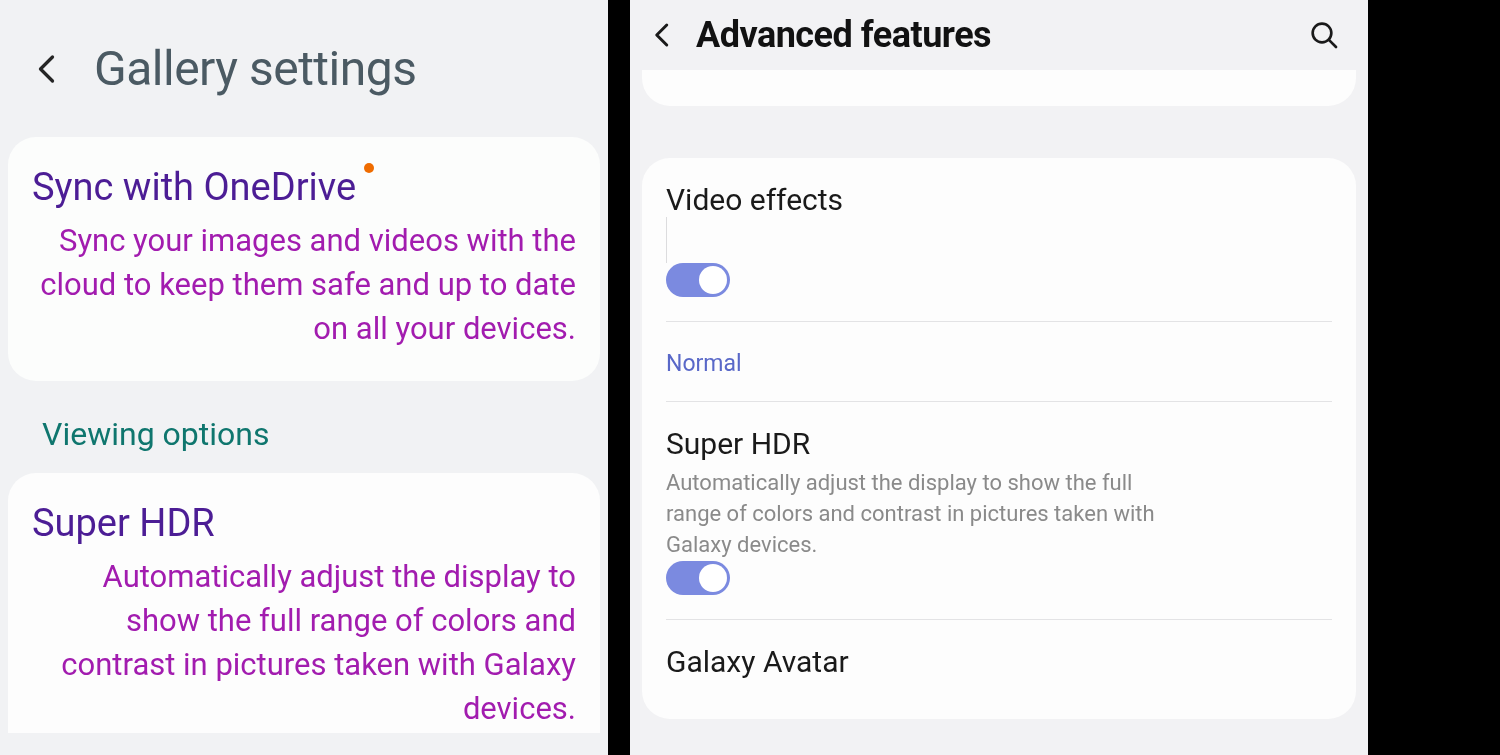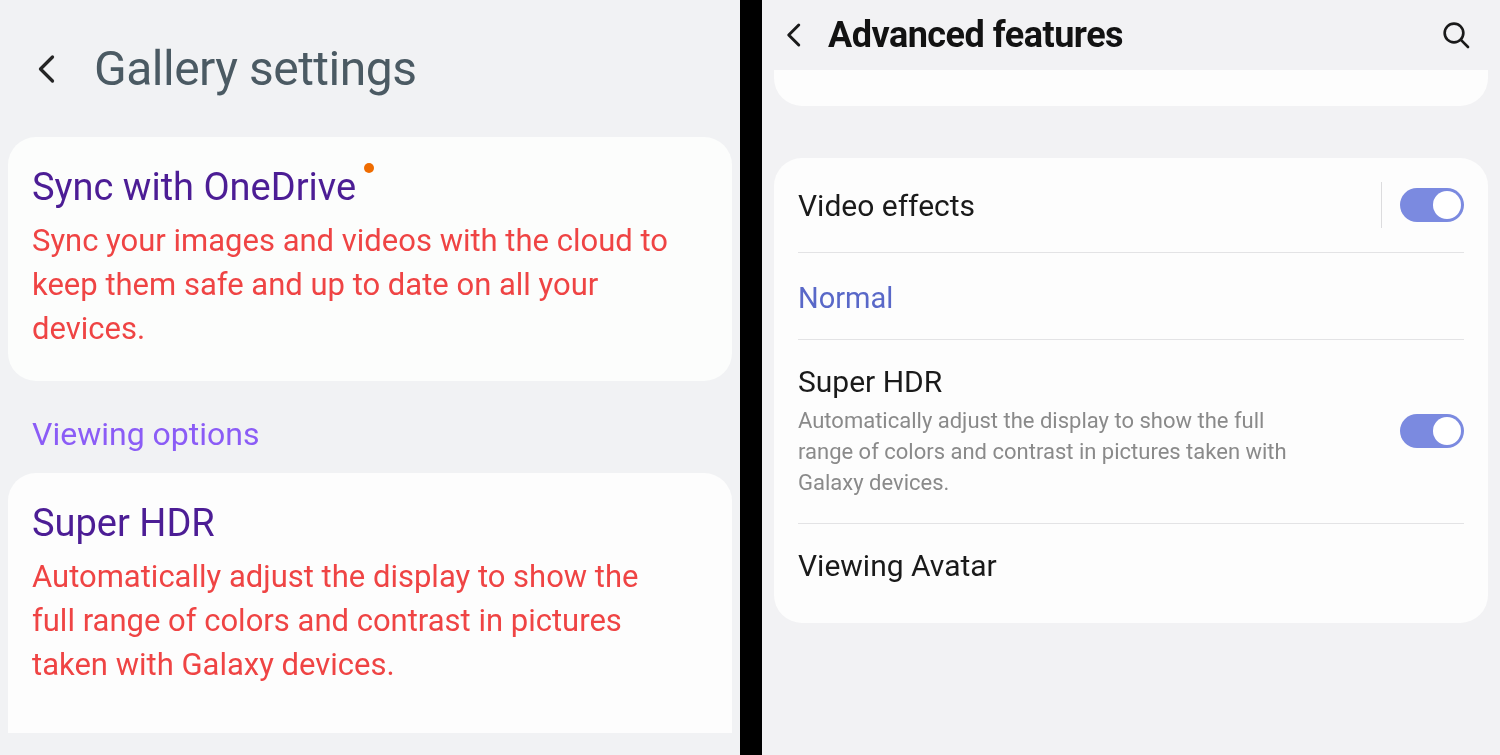--- a/index.html
+++ b/index.html
@@ -1,51 +1,51 @@
 <!DOCTYPE html>
 <html><head>
 <meta charset="utf-8">
 <style>
   * { box-sizing: border-box; margin: 0; padding: 0; }
   html, body { width: 1500px; height: 755px; overflow: hidden; font-family: -apple-system, Roboto, "Segoe UI", Arial, sans-serif; }
   body { display: flex; background: #000; }
   .pane { background: #f1f2f4; height: 755px; overflow: hidden; position: relative; }
-  .pane-left { width: 740px; }
+  .pane-left { width: 608px; }
   .divider { width: 22px; background: #000; height: 755px; }
   .pane-right { width: 738px; background: #f2f2f4; }
 
   
   .left-header { display: flex; align-items: center; padding: 40px 30px 40px 30px; gap: 28px; }
   .back-chevron { width: 36px; height: 36px; cursor: pointer; color: #252525; }
   .left-title { font-size: 48px; font-weight: 400; color: #4b5a63; letter-spacing: -0.5px; }
 
   .card { background: #fcfdfc; border-radius: 28px; margin: 0 8px; padding: 28px 24px 30px 24px; }
   .card-title-row { position: relative; display: inline-block; }
   .card-title { font-size: 38px; font-weight: 400; color: #4c1d95; }
   .dot { position: absolute; top: -2px; right: -18px; width: 10px; height: 10px; border-radius: 50%; background: #ef6c00; }
-  .card-desc { font-size: 31px; line-height: 1.42; color: #ef4444; margin-top: 10px; max-width: 640px; }
+  .card-desc { font-size: 31px; line-height: 1.42; color: #a21caf; margin-top: 10px; max-width: 640px; text-align: right; }
 
-  .section-label { font-size: 32px; color: #8b5cf6; padding: 34px 32px 20px 32px; font-weight: 400; }
+  .section-label { font-size: 32px; color: #0f766e; padding: 34px 32px 20px 32px; font-weight: 400; margin-left: 10px; }
 
   .card2 { background: #fdfdfd; border-radius: 28px 28px 0 0; margin: 0 8px; padding: 28px 24px 0 24px; height: 260px; }
 
   
   .right-header { display: flex; align-items: center; justify-content: space-between; padding: 14px 28px 14px 18px; }
   .right-header-left { display: flex; align-items: center; gap: 18px; }
   .right-back { width: 30px; height: 30px; cursor: pointer; color: #1a1a1a; }
   .right-title { font-size: 36px; font-weight: 700; color: #121212; letter-spacing: -0.5px; }
   .search-icon { width: 32px; height: 32px; cursor: pointer; color: #1a1a1a; }
 
   .stub-card { background: #fdfdfd; border-radius: 0 0 28px 28px; margin: 0 12px; height: 36px; }
 
   .right-card { background: #fdfdfd; border-radius: 28px; margin: 52px 12px 0 12px; padding: 0 0 0 0; }
-  .row { display: flex; align-items: center; justify-content: space-between; padding: 24px 24px; }
+  .row { display: flex; justify-content: space-between; padding: 24px 24px; flex-direction: column; }
   .row-text { flex: 1; }
   .row-title { font-size: 30px; color: #1a1a1a; font-weight: 400; }
-  .row-sub { font-size: 29px; color: #5968c8; margin-top: 4px; }
+  .row-sub { font-size: 23px; color: #5968c8; margin-top: 4px; }
   .row-desc { font-size: 22px; color: #8a8a8a; margin-top: 6px; line-height: 1.42; max-width: 520px; }
   .sep { height: 1px; background: #e3e3e5; margin: 0 24px; }
   .vbar { width: 1px; height: 46px; background: #dcdcde; margin-right: 18px; }
 
   .toggle { width: 64px; height: 34px; border-radius: 17px; background: #7b8ae0; position: relative; cursor: pointer; flex-shrink: 0; }
   .toggle .knob { position: absolute; right: 3px; top: 3px; width: 28px; height: 28px; border-radius: 50%; background: #fff; }
 
   svg { display: block; }
 </style>
 </head>
@@ -125,18 +125,18 @@
         <div class="row-desc">Automatically adjust the display to show the full range of colors and contrast in pictures taken with Galaxy devices.</div>
       </div>
       <div class="toggle">
           <div class="knob"></div>
         </div>
     </div>
     <div class="sep"></div>
 
     <div class="row" style="padding-bottom:40px;">
       <div class="row-text">
-        <div class="row-title">Viewing Avatar</div>
+        <div class="row-title">Galaxy Avatar</div>
       </div>
     </div>
 
   </div>
 </div>
 
 </body></html>

